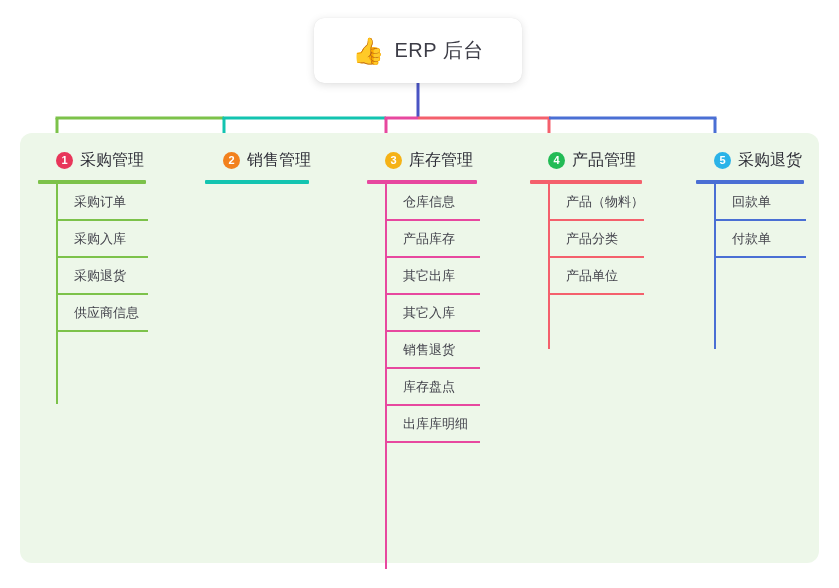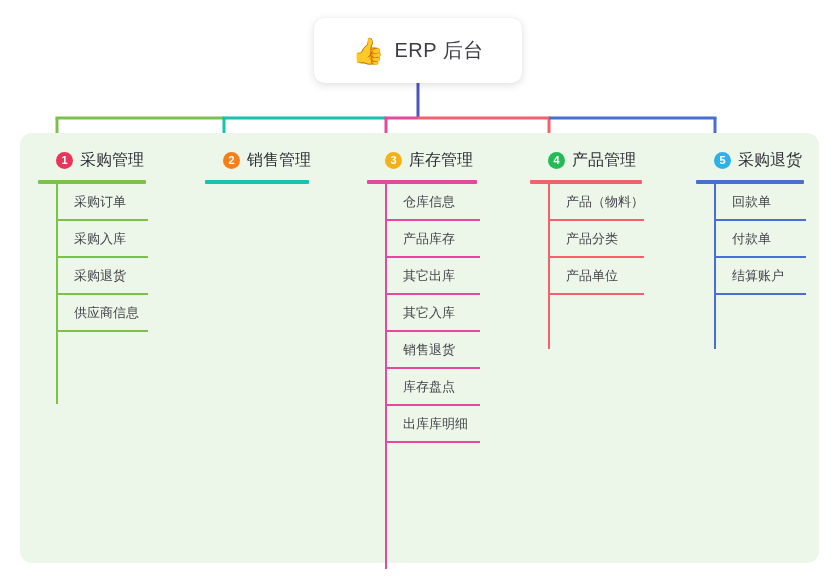--- a/index.html
+++ b/index.html
@@ -264,20 +264,16 @@
         <div class="leaves">
           <div class="spine" style="background: rgb(74, 111, 212); height: 165px;"></div>
           <div class="leaf">
             <span class="leaf-label">回款单</span>
             <div class="leaf-rule" style="background: rgb(74, 111, 212); width: 92px;"></div>
           </div>
           <div class="leaf">
             <span class="leaf-label">付款单</span>
             <div class="leaf-rule" style="background: rgb(74, 111, 212); width: 92px;"></div>
           </div>
-          <div class="leaf">
-            <span class="leaf-label">结算账户</span>
-            <div class="leaf-rule" style="background: rgb(74, 111, 212); width: 92px;"></div>
-          </div>
         </div>
       </div>
     </div>
 </div>
 
 </body></html>

